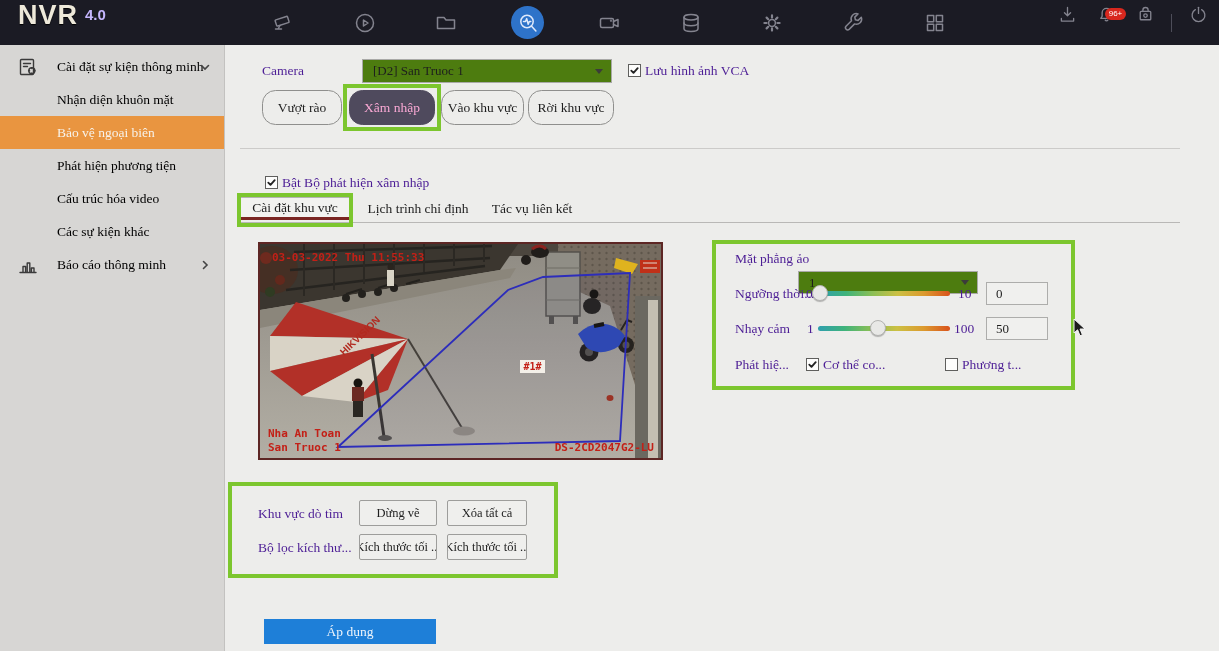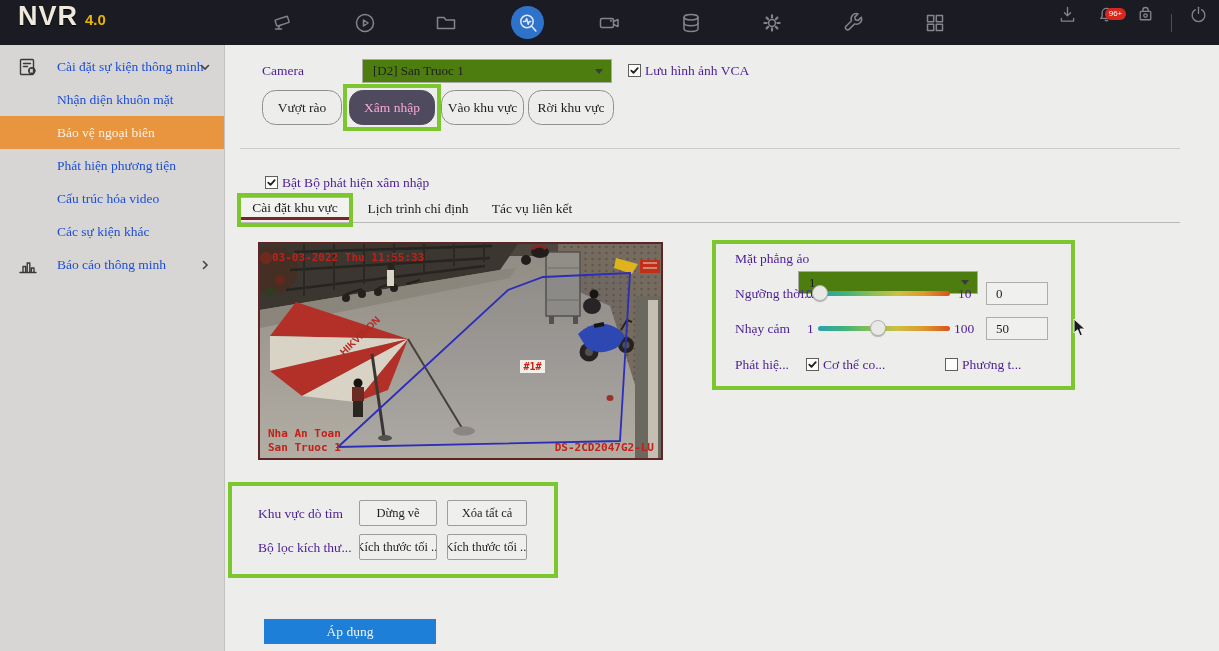--- a/index.html
+++ b/index.html
@@ -1,37 +1,37 @@
 <!DOCTYPE html>
 <html><head>
 <meta charset="utf-8">
 <style>
   * { margin:0; padding:0; box-sizing:border-box; }
   html,body { width:1219px; height:651px; }
   body { font-family:"Liberation Serif", serif; background:#ededeb; position:relative; overflow:hidden; }
 
   
   .topbar { position:absolute; left:0; top:0; width:1219px; height:45px; background:#1b1b24; display:flex; align-items:center; }
-  .logo { position:absolute; left:18px; top:0; height:32px; display:flex; align-items:center; }
+  .logo { position:absolute; left:18px; top:0; height:32px; display:flex; align-items:flex-start; }
   .logo .nvr { font-family:"Liberation Sans", sans-serif; font-weight:800; font-size:27px; color:#eee9da; letter-spacing:1px; text-shadow:0 1px 1px #000; }
-  .logo .ver { font-family:"Liberation Sans", sans-serif; font-weight:700; font-size:15px; color:#eab308; margin-left:7px; margin-top:6px; }
+  .logo .ver { font-family:"Liberation Sans", sans-serif; font-weight:700; font-size:15px; color:#c4b5fd; margin-left:7px; margin-top:6px; }
   .nav-icons { position:absolute; left:258px; top:0; width:702px; height:45px; display:flex; justify-content:space-between; align-items:center; }
   .nav-icon { width:50px; height:45px; display:flex; align-items:center; justify-content:center; position:relative; }
   .nav-icon svg { width:24px; height:24px; stroke:#84848f; fill:none; stroke-width:1.5; stroke-linecap:round; stroke-linejoin:round; }
   .nav-icon.active .disc { position:absolute; width:33px; height:33px; border-radius:50%; background:#2e73c9; }
   .nav-icon.active svg { position:relative; stroke:#dfe9fb; }
   .util-icons { position:absolute; right:8px; top:0; height:45px; display:flex; align-items:center; gap:13px; }
   .util-icon { width:26px; height:38px; display:flex; align-items:flex-start; justify-content:center; position:relative; }
   .util-icon svg { width:21px; height:21px; stroke:#84848f; fill:none; stroke-width:1.5; stroke-linecap:round; stroke-linejoin:round; }
   .vdiv { width:1px; height:18px; background:#4d4d59; }
   .badge { position:absolute; top:4px; left:12px; min-width:21px; height:12px; border-radius:6px; background:#d8281e; color:#fff; font-family:"Liberation Sans", sans-serif; font-size:8px; line-height:12px; text-align:center; padding:0 3px; }
 
   
   .sidebar { position:absolute; left:0; top:45px; width:225px; height:606px; background:#d7d6d4; border-right:1px solid #c3c2c0; }
-  .side-item { position:relative; height:33px; display:flex; align-items:center; color:#1d4ed8; font-size:13.5px; cursor:default; }
+  .side-item { position:relative; height:33px; display:flex; align-items:center; color:#000000; font-size:13.5px; cursor:default; }
   .side-item .lbl { position:absolute; left:57px; white-space:nowrap; }
   .side-item .ico { position:absolute; left:16px; width:24px; height:24px; }
   .side-item .ico svg { width:24px; height:24px; stroke:#3a3a3a; fill:none; stroke-width:1.4; stroke-linecap:round; stroke-linejoin:round; }
   .side-item .chev { position:absolute; right:12px; width:14px; height:14px; }
   .side-item .chev svg { width:14px; height:14px; stroke:#444; fill:none; stroke-width:1.6; stroke-linecap:round; }
   .side-item.active { background:#e99540; color:#f7f2ea; }
   .abs { position:absolute; }
   .form-label { font-size:13.5px; color:#4c1d95; white-space:nowrap; }
 
   .select { background:#4d7c0f; border:1px solid #a9a9a7; height:24px; display:flex; align-items:center; padding:0 10px; font-size:13px; color:#1e1e1e; position:relative; }

